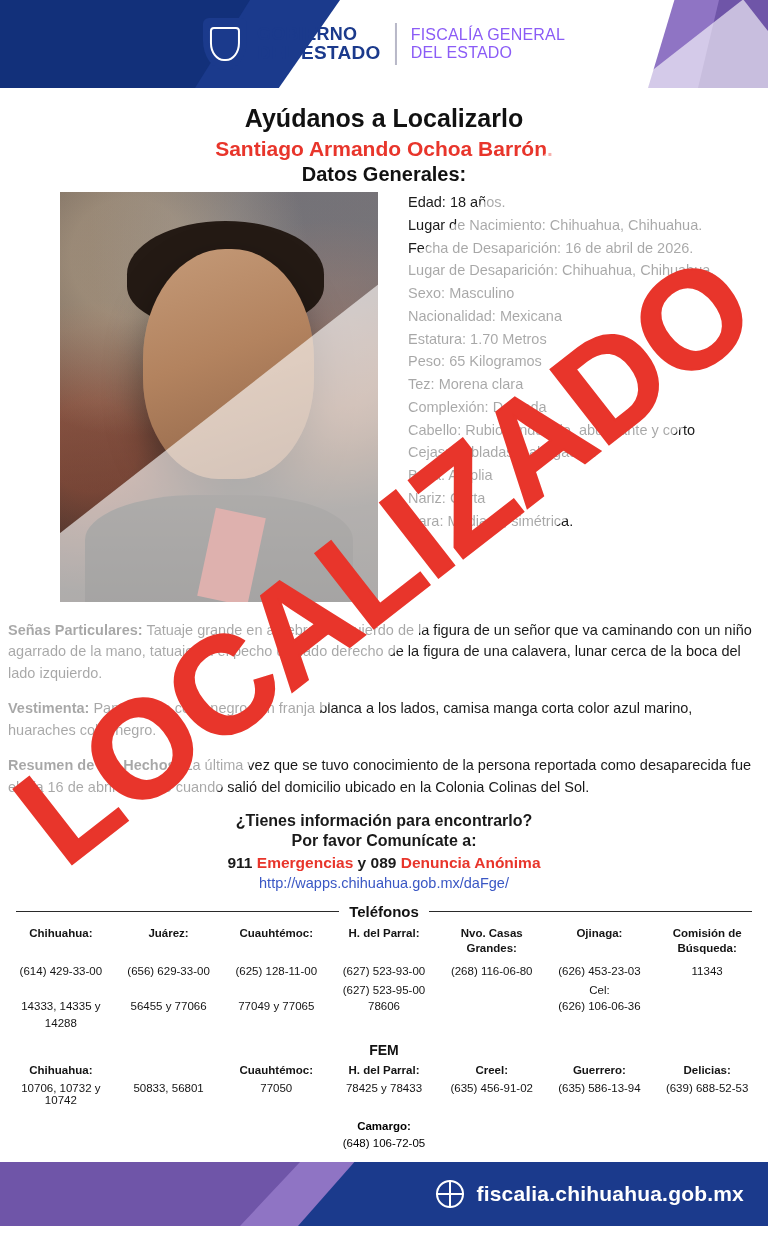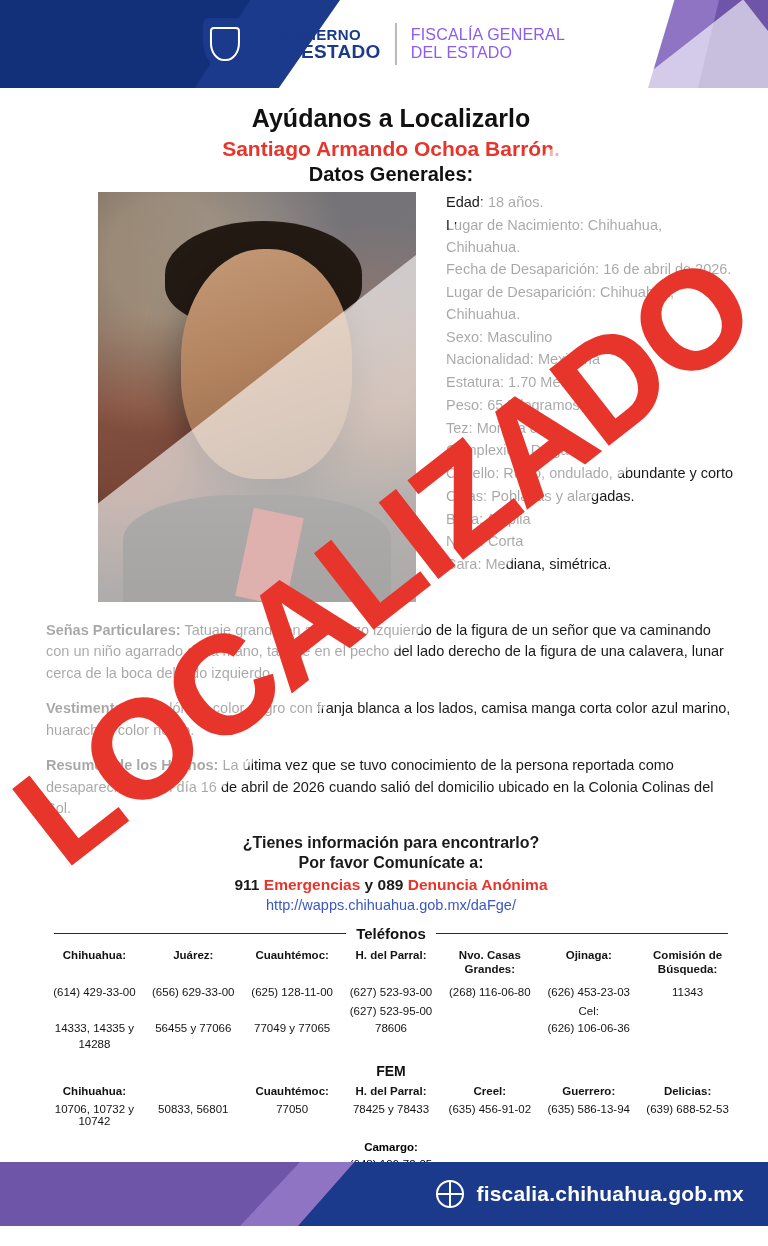--- a/index.html
+++ b/index.html
@@ -70,39 +70,38 @@
     width: 26px; height: 30px;
     border: 2px solid #ffffff;
     border-radius: 4px 4px 14px 14px / 4px 4px 18px 18px;
   }
   .gob-text {
     line-height: 1.02;
     color: #1b3a8c;
     font-weight: bold;
     letter-spacing: .3px;
   }
-  .gob-text .l1 { font-size: 15px; text-align: center; }
+  .gob-text .l1 { font-size: 18px; }
   .gob-text .l2 { font-size: 19px; }
   .vdiv {
     width: 2px; height: 42px;
     background: #b8b8c8;
     margin: 0 4px;
   }
   .fis-text {
     line-height: 1.12;
     color: #8b5cf6;
     font-size: 16px;
     letter-spacing: .2px;
   }
 
   
   .sheet {
     position: relative;
-    padding: 0 32px;
-    margin-left: 14px;
+    padding: 0 8px;
   }
   .title {
     text-align: center;
     font-size: 25px;
     font-weight: bold;
     color: #111111;
     margin-top: 16px;
   }
   .name {
     text-align: center;

